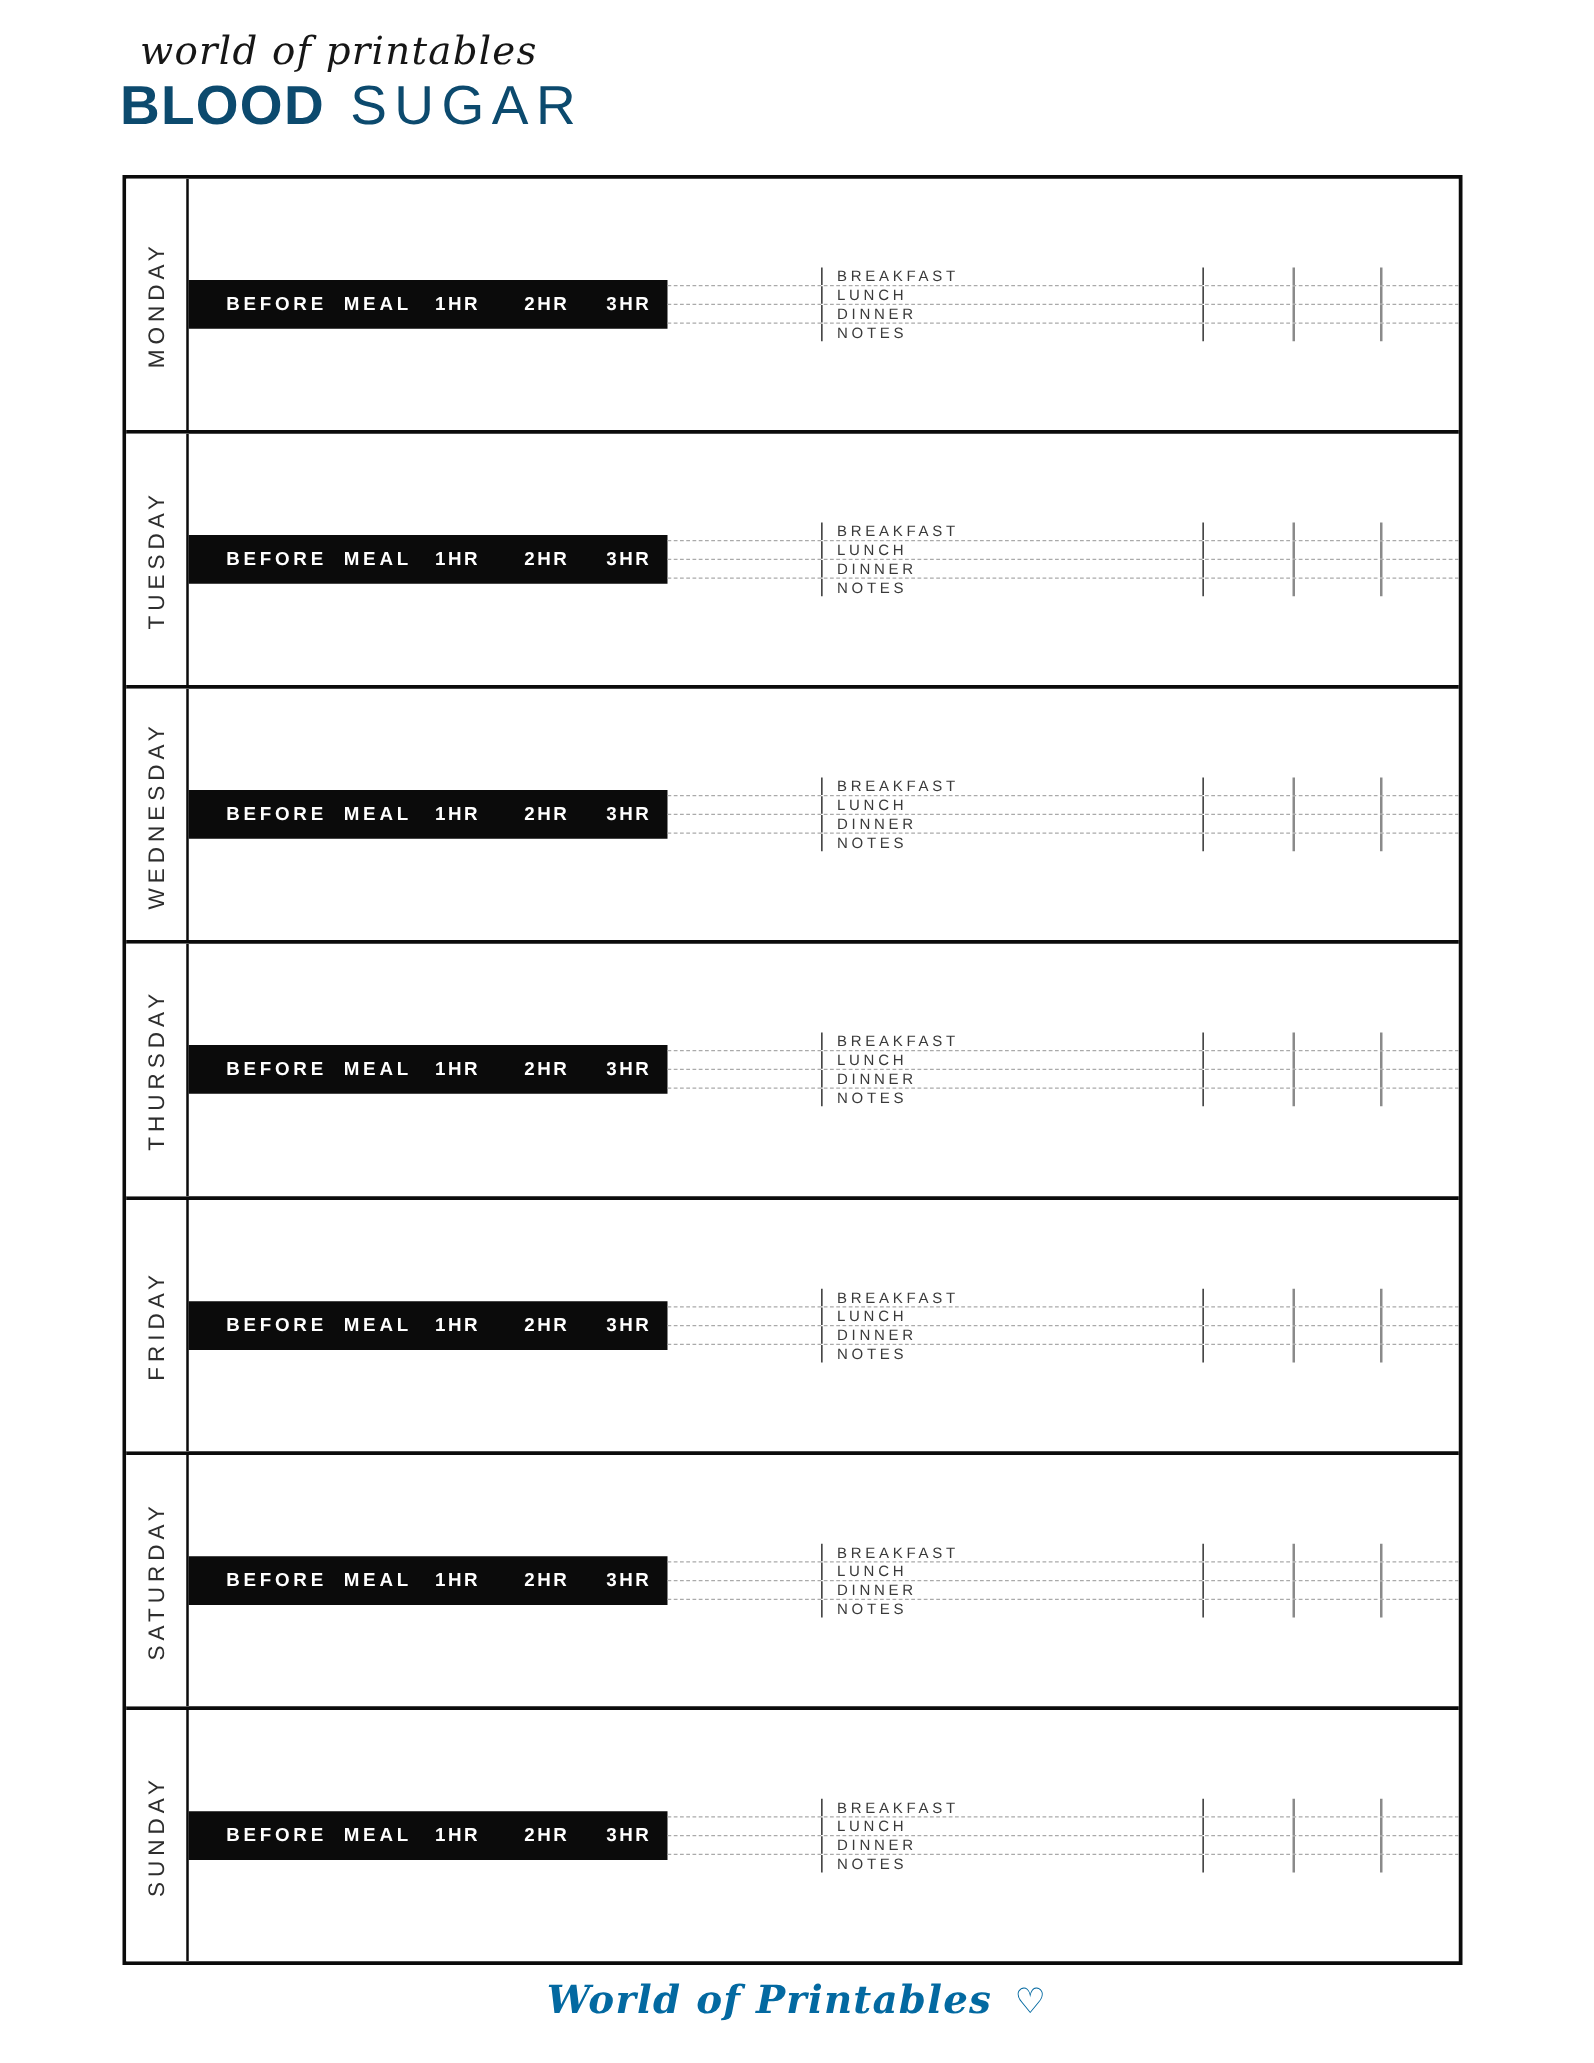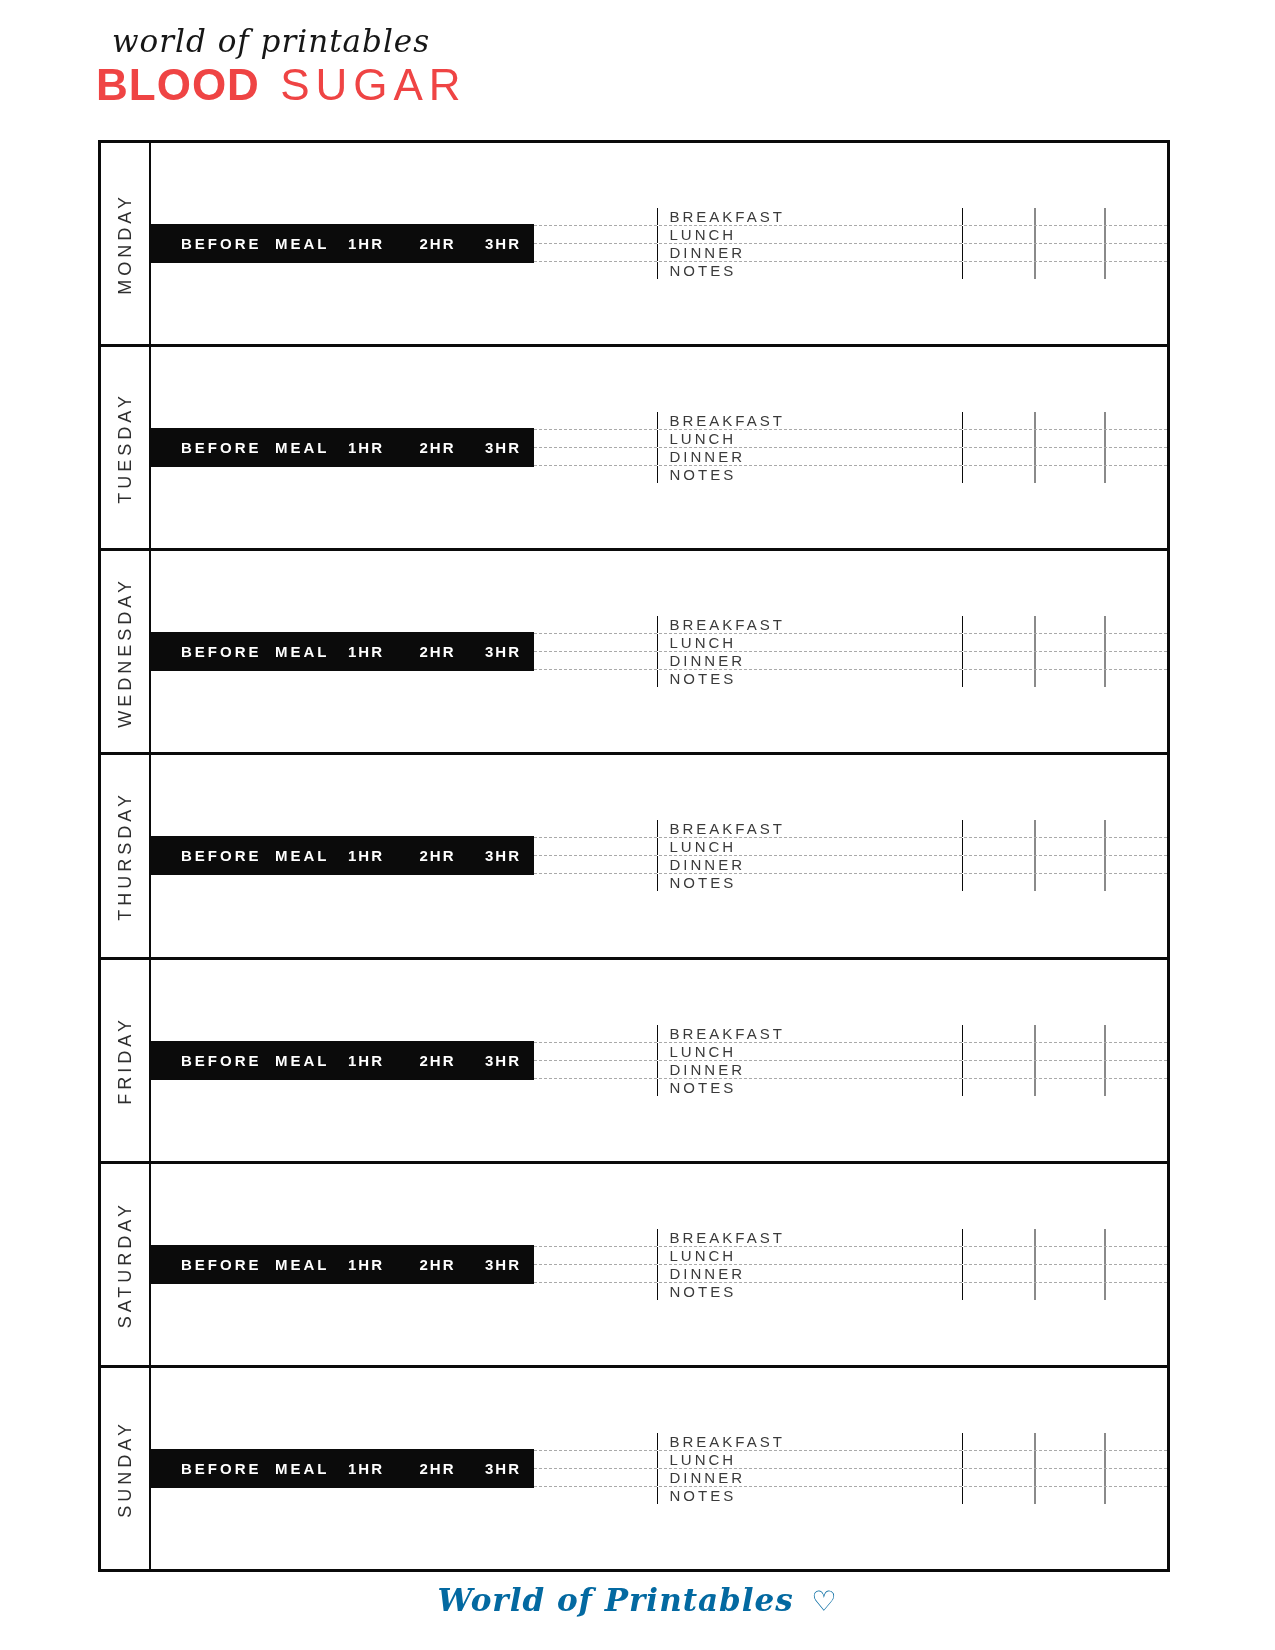--- a/index.html
+++ b/index.html
@@ -19,21 +19,21 @@
   }
   
   .logo-head{position:absolute;left:96px;top:24px;}
   .brand-script{
     font-family:"DejaVu Serif",serif;font-style:italic;
     font-size:31px;line-height:1.15;color:#161616;
     letter-spacing:1px;margin-left:16px;
   }
   .doc-title{
     margin:3px 0 0 0;font-size:44px;line-height:1;
-    color:#ef4444;font-weight:400;white-space:nowrap;
+    color:#0c4a6e;font-weight:400;white-space:nowrap;
   }
   .title-bold{font-weight:bold;letter-spacing:1px;}
   .title-light{font-weight:300;letter-spacing:6px;margin-left:8px;}
   
   .tracker{
     position:absolute;left:98px;top:140px;
     width:1072px;height:1432px;box-sizing:border-box;
     border:3px solid var(--ink);
     display:flex;flex-direction:column;background:#fff;
   }
@@ -65,21 +65,21 @@
     flex:1;display:grid;grid-template-columns:124px 1fr 73px 70px 61px;
     border-bottom:1.5px dashed var(--dash);min-height:0;
   }
   .row:last-child{border-bottom:none;}
   .cell{box-sizing:border-box;}
   .before-cell{border-right:1.5px solid var(--ink);}
   .meal-cell{
     border-right:1.5px solid var(--ink);
     display:flex;align-items:center;padding-left:12px;
   }
-  .meal-label{font-size:15px;letter-spacing:3px;color:var(--label);font-weight:400;}
+  .meal-label{font-size:12px;letter-spacing:3px;color:var(--label);font-weight:400;}
   .h1-cell,.h2-cell{border-right:2px solid var(--grid);}
   
   .footer{
     position:absolute;left:0;right:0;top:1582px;text-align:center;
     font-family:"DejaVu Serif",serif;font-style:italic;font-weight:bold;
     font-size:31px;color:#0369a1;letter-spacing:1px;
   }
   .heart{font-style:normal;font-weight:normal;font-size:28px;margin-left:6px;}
 </style>
 </head>

